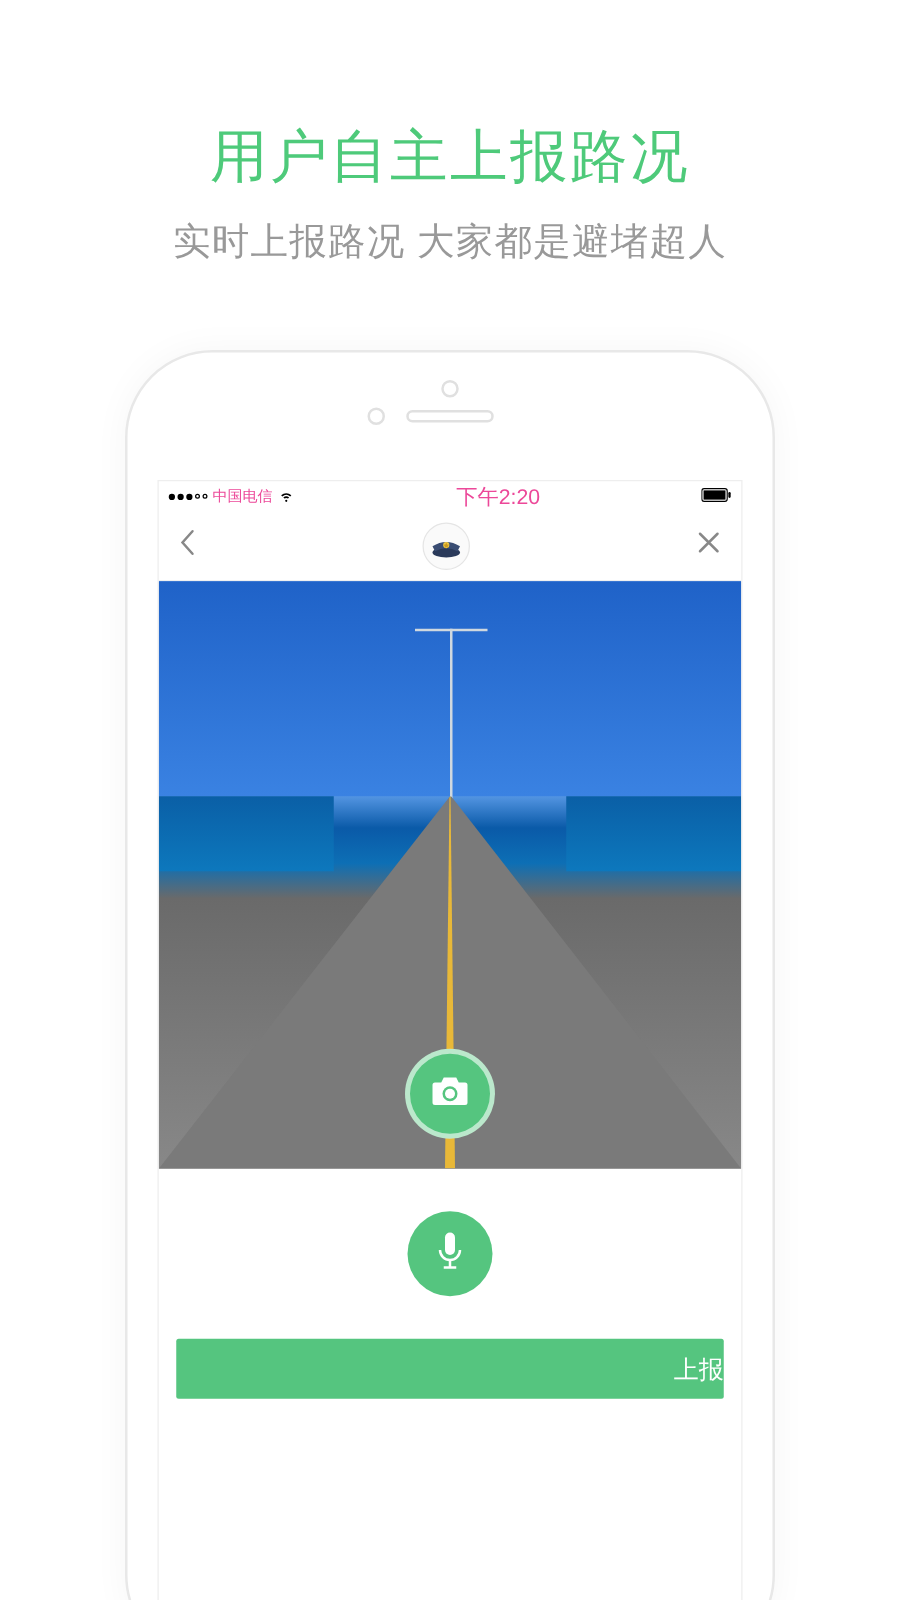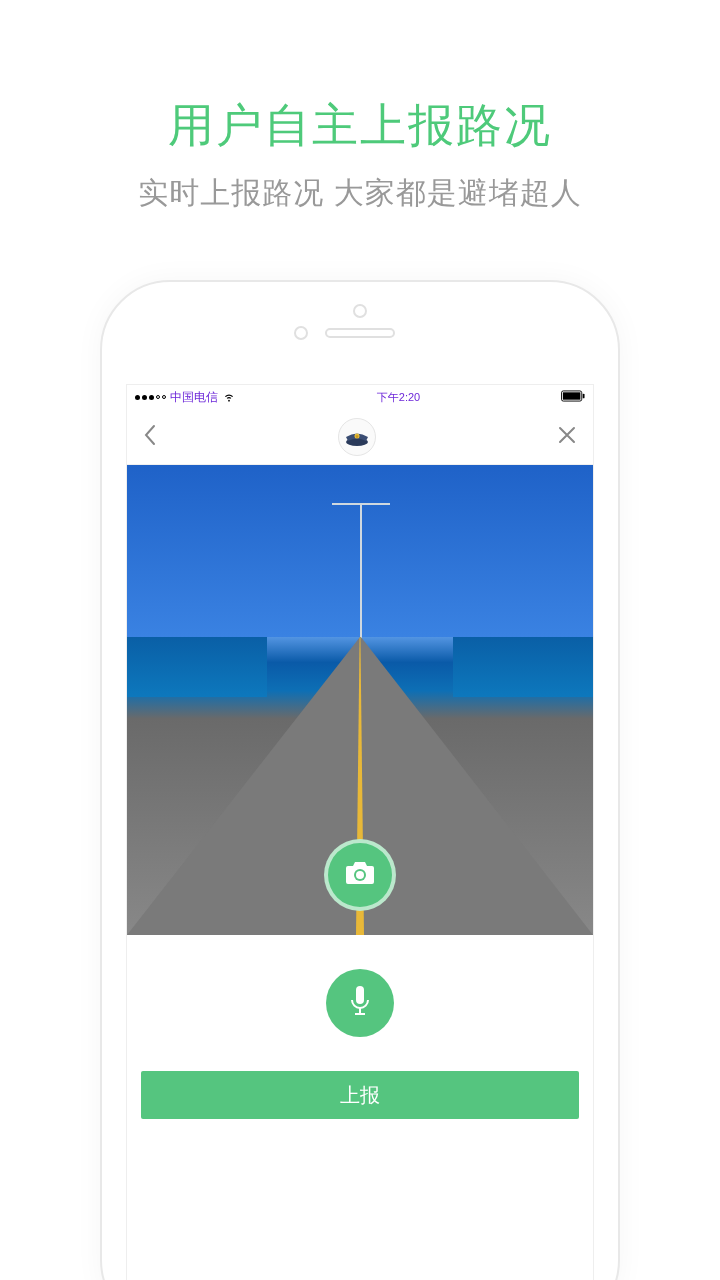--- a/index.html
+++ b/index.html
@@ -82,30 +82,30 @@
       border: 1px solid #eeeeee;
       overflow: hidden;
     }
     .status-bar {
       height: 24px;
       display: flex;
       align-items: center;
       justify-content: space-between;
       padding: 0 8px;
       font-size: 12px;
-      color: #6d28d9;
+      color: #ec4899;
       text-align: right;
     }
     .status-left { display: flex; align-items: center; gap: 4px; }
     .status-dots { display: flex; gap: 2px; }
     .dot { width: 5px; height: 5px; border-radius: 50%; background: #000; }
     .dot.empty { background: transparent; border: 1px solid #000; width: 4px; height: 4px; }
     .carrier { font-size: 12px; }
     .wifi-icon svg { width: 14px; height: 14px; }
-    .status-time { font-size: 11px; font-weight: 500; }
+    .status-time { font-size: 17px; font-weight: 500; }
     .battery-icon svg { width: 24px; height: 12px; }
     .app-header {
       height: 56px;
       display: flex;
       align-items: center;
       justify-content: space-between;
       padding: 0 16px;
       border-bottom: 1px solid #f0f0f0;
     }
     .back-btn svg { width: 14px; height: 22px; }
@@ -204,21 +204,21 @@
     }
     .mic-circle svg { width: 24px; height: 34px; }
     .submit-btn {
       margin: 34px 14px 0;
       height: 48px;
       background: #55c57f;
       color: #ffffff;
       font-size: 20px;
       display: flex;
       align-items: center;
-      justify-content: center;
+      justify-content: flex-end;
       border-radius: 2px;
     }
   </style>
 </head>
 <body>
 
 <div class="marketing-header">
   <div class="marketing-title">用户自主上报路况</div>
   <div class="marketing-subtitle">实时上报路况 大家都是避堵超人</div>
 </div>

